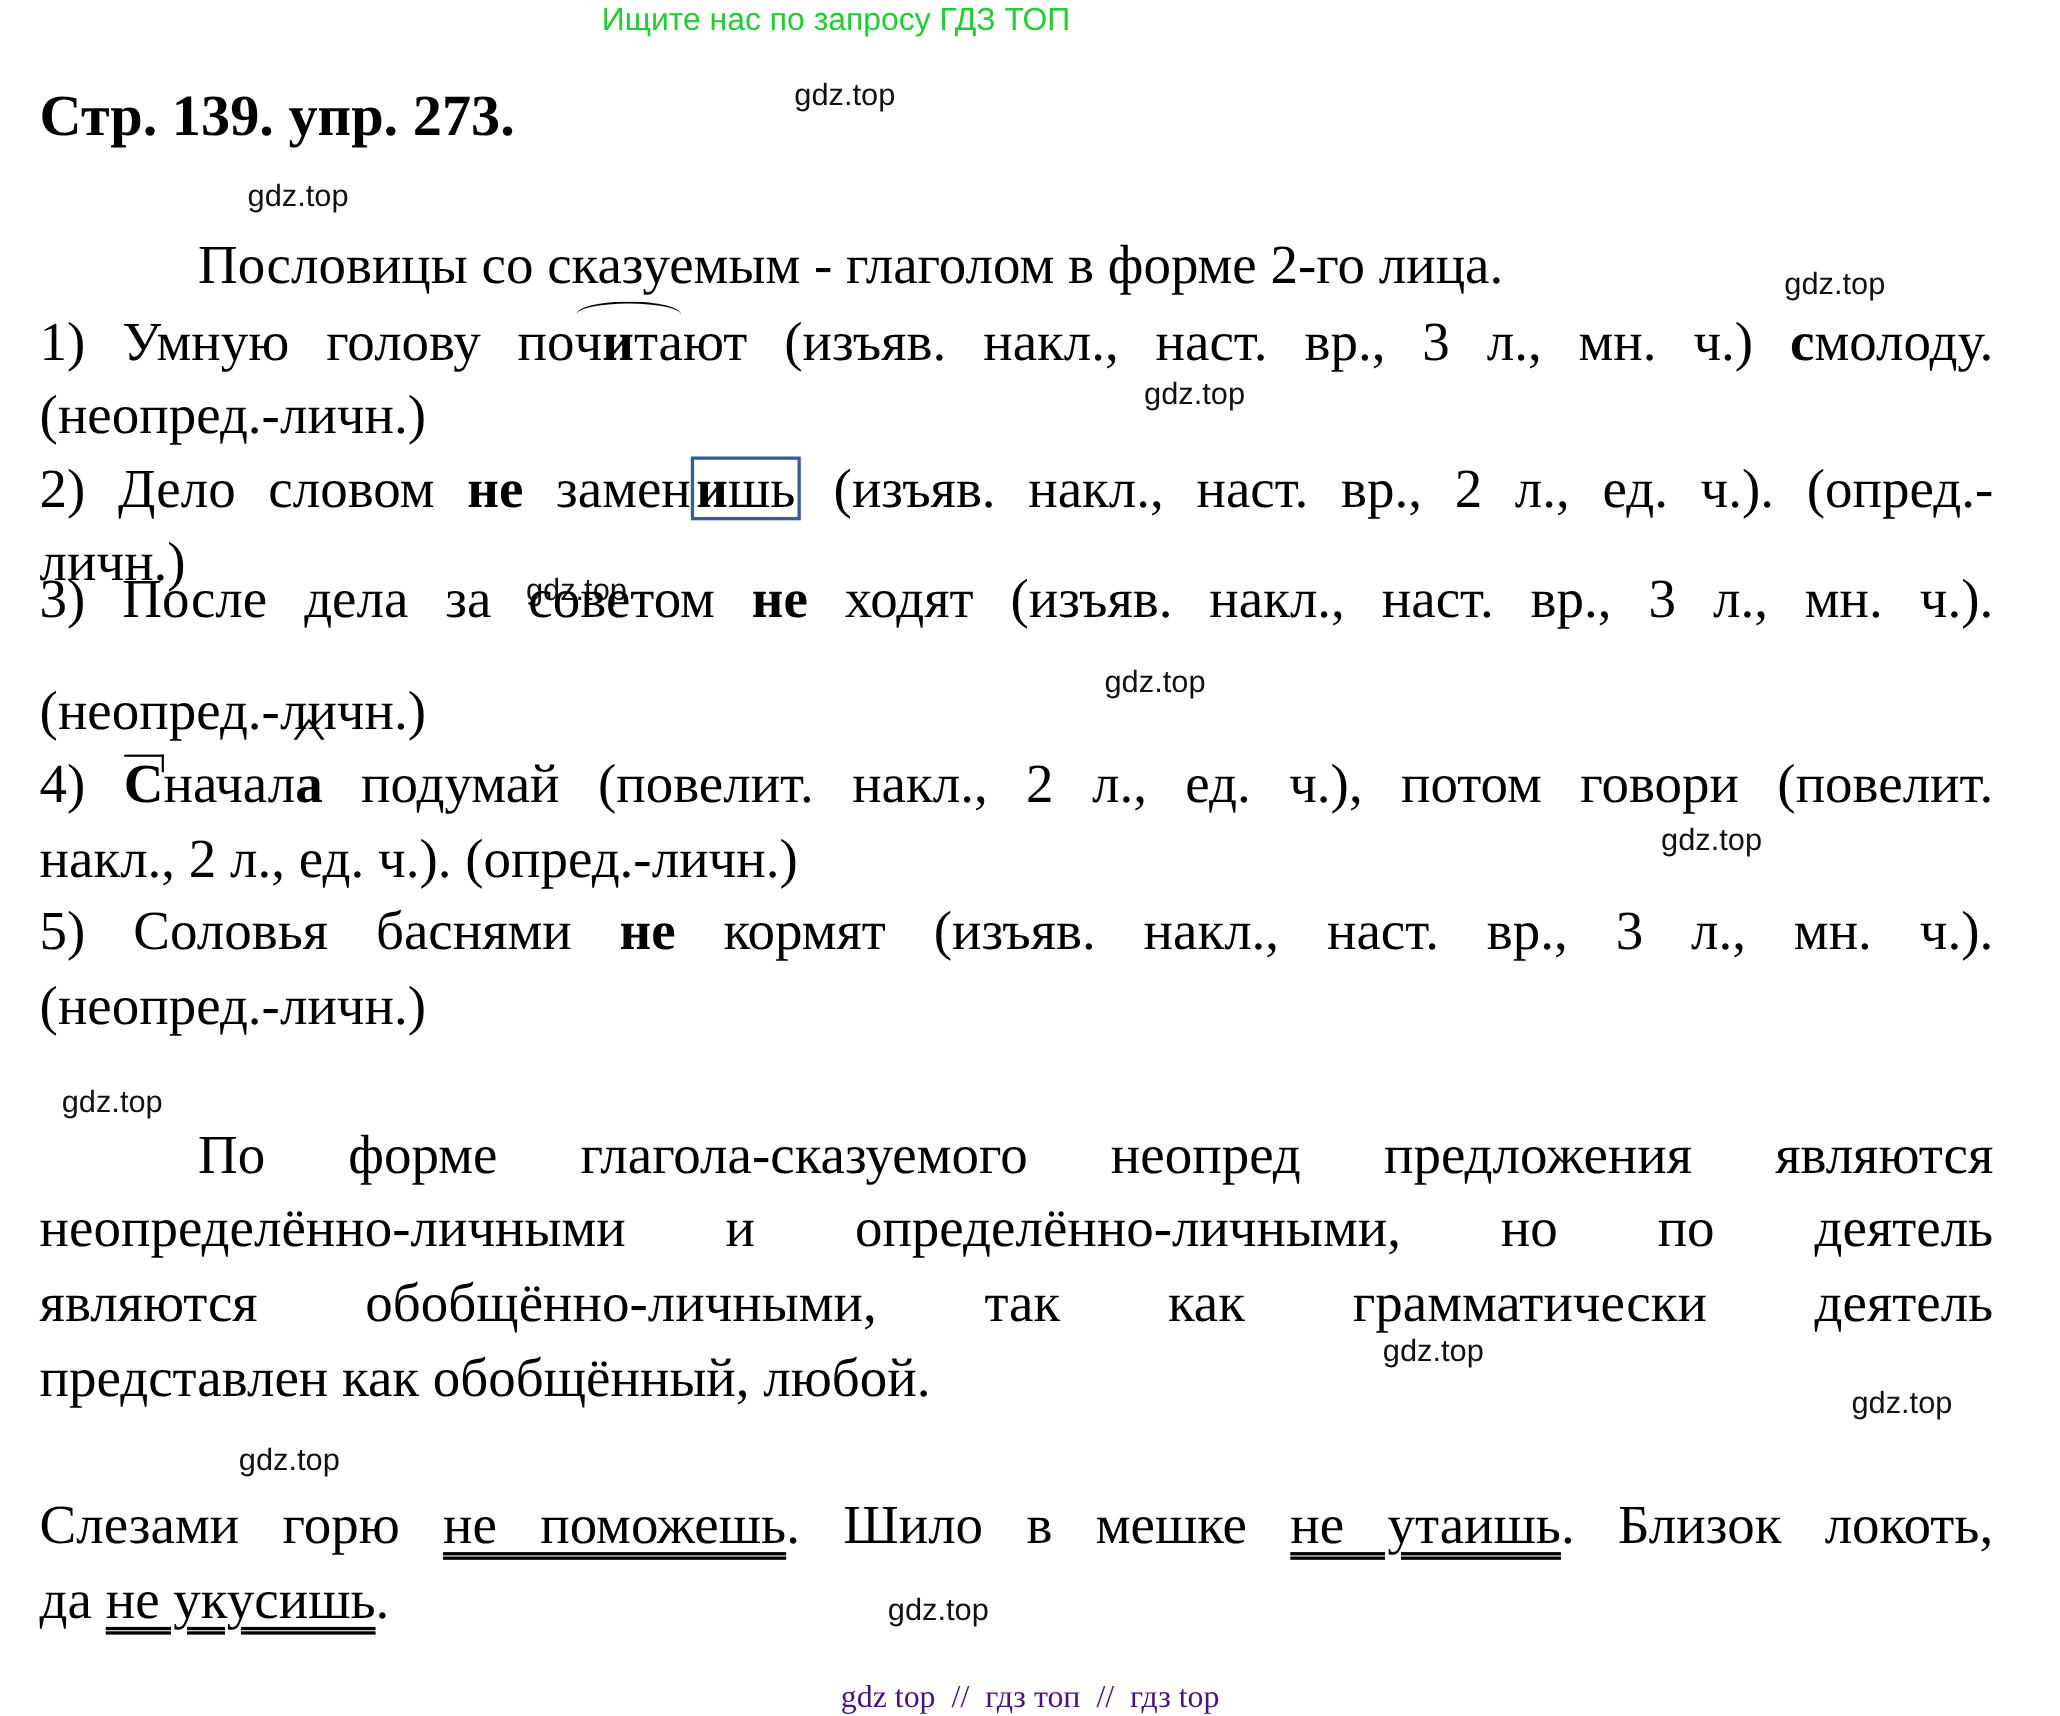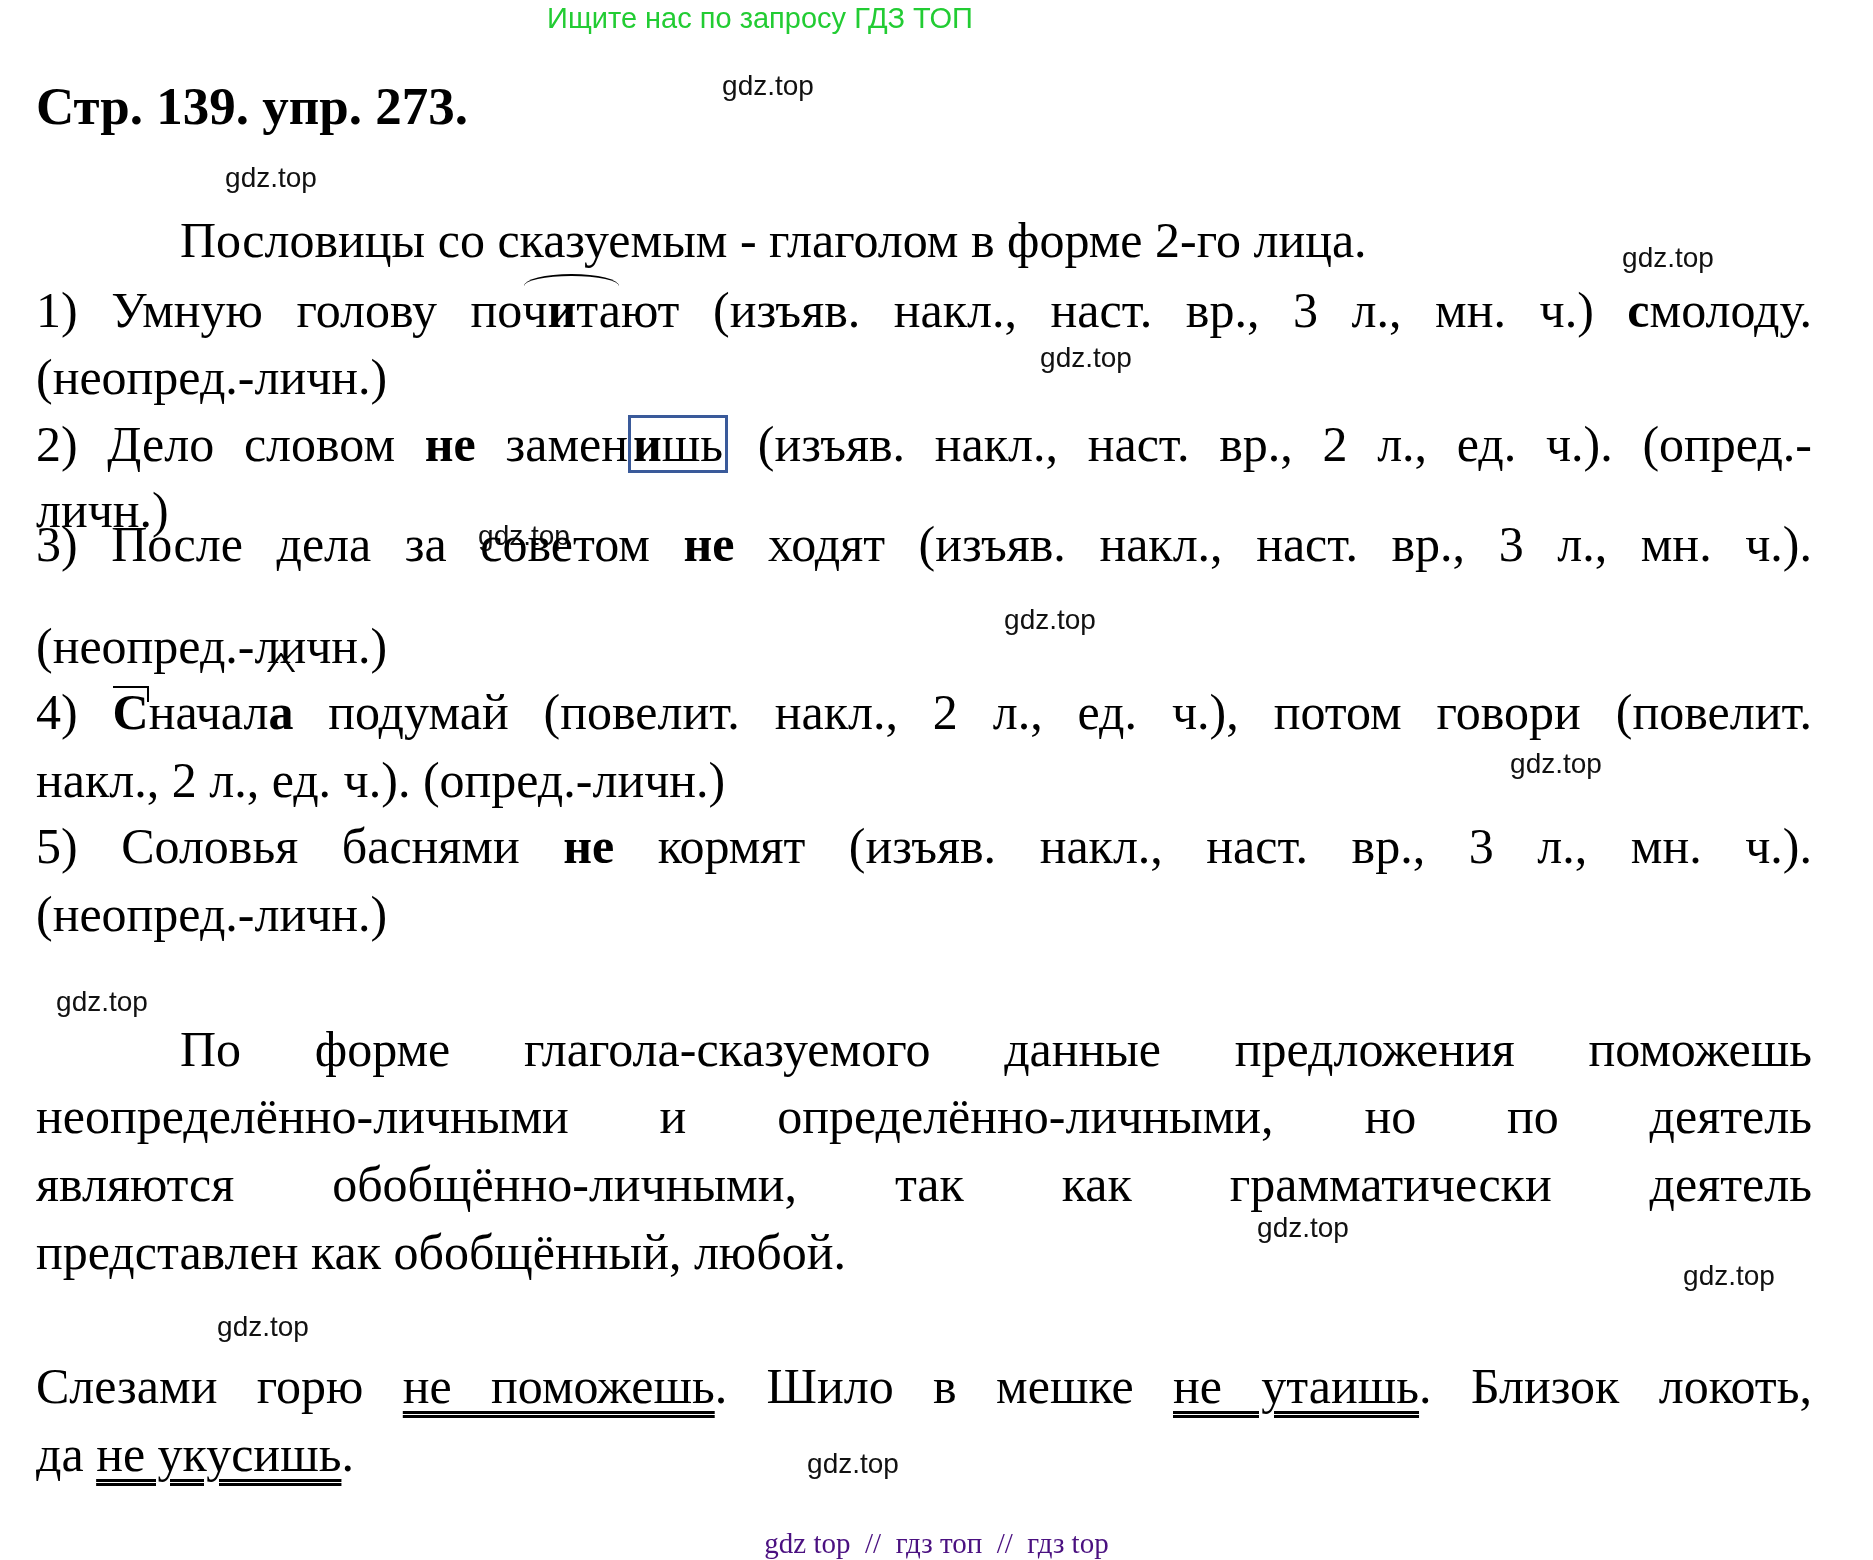--- a/index.html
+++ b/index.html
@@ -89,21 +89,21 @@
 <div class="line serif just" style="top:712px">
   <span>4)</span> <span class="prefix b">С</span><span>начал</span><span class="ending b">а</span><span> подумай (повелит. накл., 2 л., ед. ч.), потом говори (повелит.</span>
 </div>
 <div class="line serif" style="top:780px">накл., 2 л., ед. ч.). (опред.-личн.)</div>
 
 <div class="line serif just" style="top:846px">
   <span>5)</span><span> Соловья баснями </span><span class="b">не</span><span> кормят (изъяв. накл., наст. вр., 3 л., мн. ч.).</span>
 </div>
 <div class="line serif" style="top:914px">(неопред.-личн.)</div>
 
-<div class="line serif just" style="top:1049px; left:180px; width:1632px;">По форме глагола-сказуемого данные предложения поможешь</div>
+<div class="line serif just" style="top:1049px; left:180px; width:1632px;">По форме глагола-сказуемого неопред предложения являются</div>
 <div class="line serif just" style="top:1116px">неопределённо-личными и определённо-личными, но по деятель</div>
 <div class="line serif just" style="top:1184px">являются обобщённо-личными, так как грамматически деятель</div>
 <div class="line serif" style="top:1252px">представлен как обобщённый, любой.</div>
 
 <div class="line serif just" style="top:1386px">
   <span>Слезами горю </span><span class="dbl">не поможешь</span><span>. Шило в мешке </span><span class="dbl">не утаишь</span><span>. Близок локоть,</span>
 </div>
 <div class="line serif" style="top:1454px">
   <span>да </span><span class="dbl">не укусишь</span><span>.</span>
 </div>

